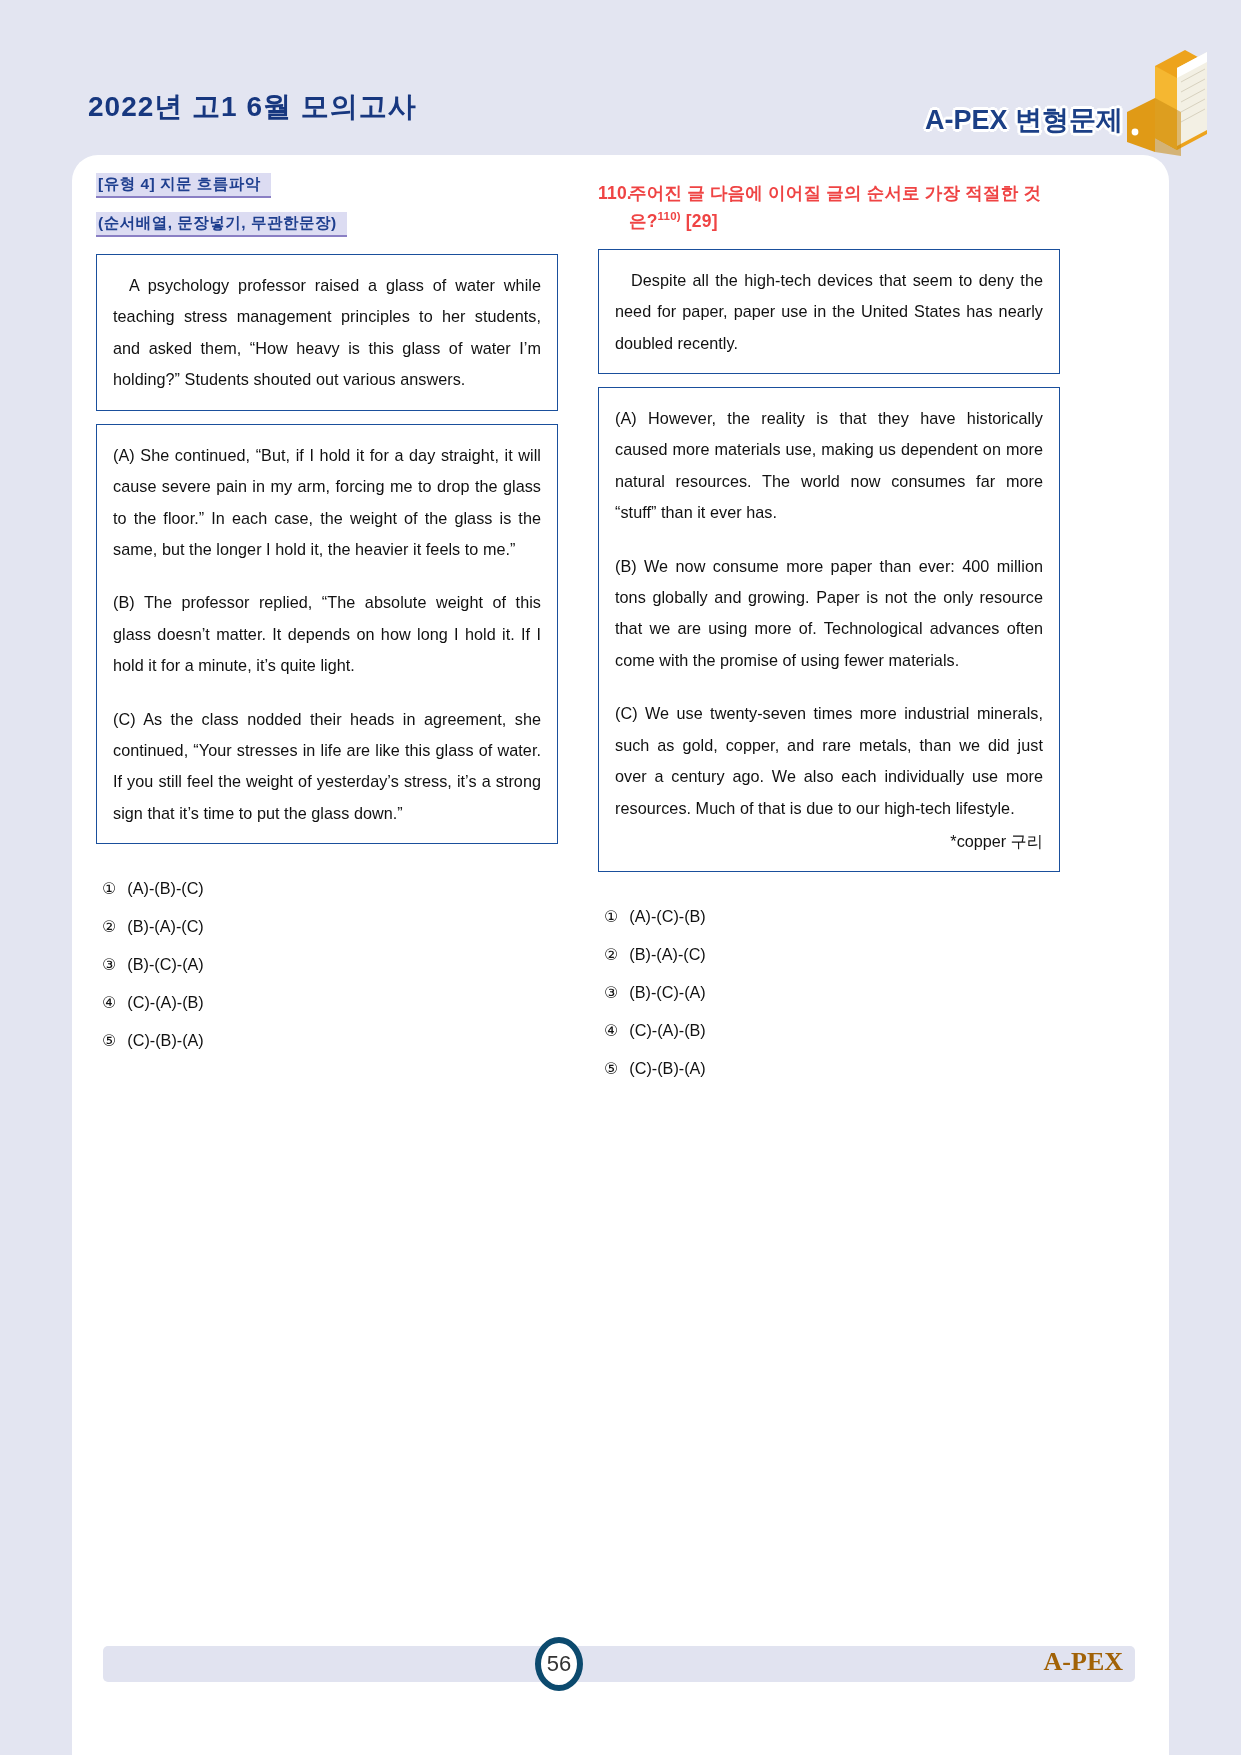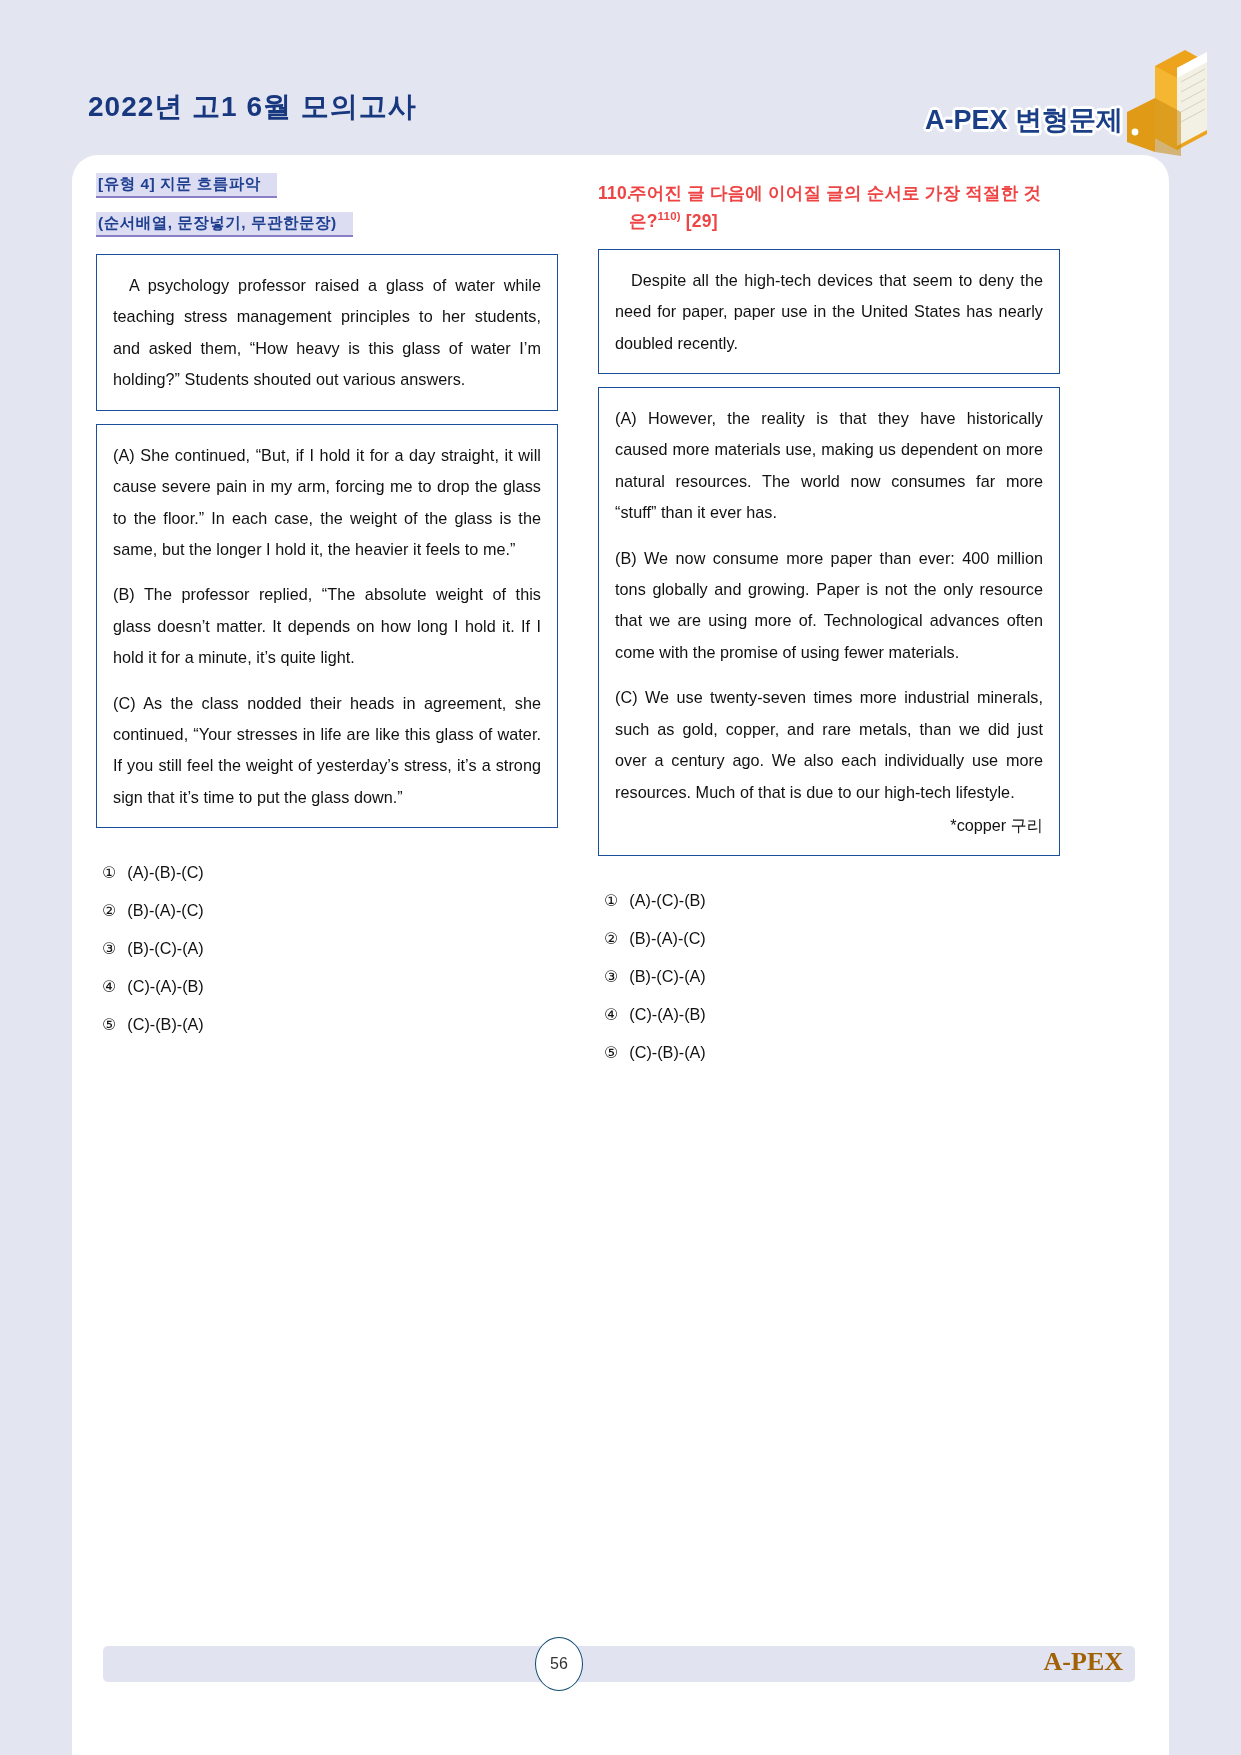--- a/index.html
+++ b/index.html
@@ -83,21 +83,21 @@
 
   
   .type-label {
     display: inline-block;
     color: #1f3f8f;
     background: #dcdcf2;
     font-size: 15.5px;
     font-weight: bold;
     letter-spacing: 0.5px;
     border-bottom: 2px solid #8a7fc4;
-    padding: 1px 16px 1px 2px;
+    padding: 1px 10px 1px 2px;
     margin-bottom: 3px;
   }
   .type-label.second { margin-top: 11px; margin-bottom: 4px; }
 
   
   .q-heading {
     font-size: 17.5px;
     font-weight: bold;
     color: #ef4444;
     line-height: 1.62;
@@ -126,21 +126,21 @@
   }
   .box p {
     font-size: 16.2px;
     line-height: 1.94;
     color: #111111;
     text-align: justify;
     text-justify: inter-word;
     letter-spacing: 0.05px;
   }
   .box p.indent { text-indent: 16px; }
-  .box p + p { margin-top: 14px; }
+  .box p + p { margin-top: 22px; }
   .footnote {
     font-size: 16.2px;
     line-height: 1.94;
     text-align: right;
     margin-top: 2px;
     color: #111111;
   }
 
   
   .choices { margin-top: 26px; padding-left: 6px; }
@@ -171,26 +171,26 @@
     background: #e1e3f0;
     border-radius: 5px;
   }
   .page-oval {
     position: absolute;
     left: 432px;
     top: -9px;
     width: 48px;
     height: 54px;
     background: #ffffff;
-    border: 1px solid #0c4a6e;
+    border: 6px solid #0c4a6e;
     border-radius: 50%;
     display: flex;
     align-items: center;
     justify-content: center;
-    font-size: 16px;
+    font-size: 22px;
     color: #333333;
   }
   .footer-logo {
     position: absolute;
     right: 12px;
     top: 1px;
     font-family: "Liberation Serif", "DejaVu Serif", serif;
     font-size: 26px;
     font-weight: bold;
     color: #a16207;

